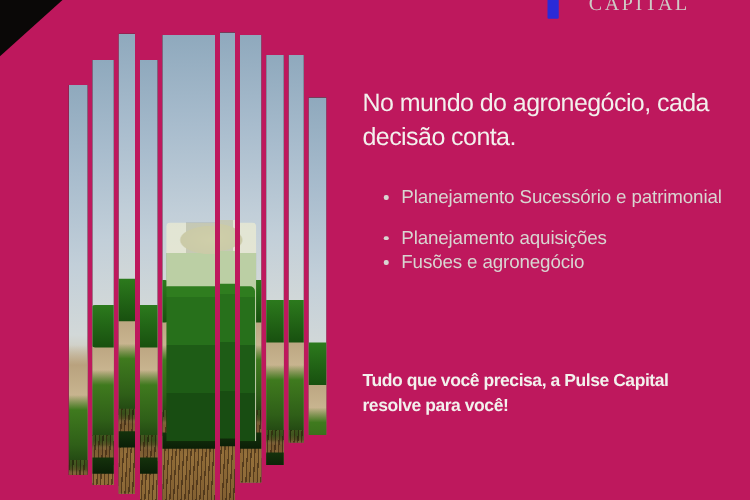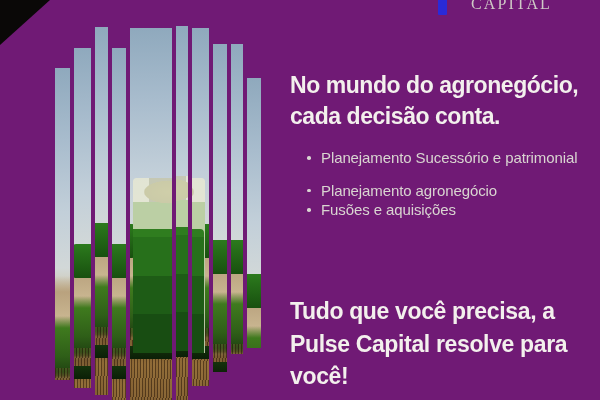--- a/index.html
+++ b/index.html
@@ -7,21 +7,21 @@
   html, body {
     width:600px; height:400px;
     background:#0d0b0a;
     font-family:"Liberation Sans", sans-serif;
     overflow:hidden;
   }
 
   #slide {
     position:relative;
     width:600px; height:400px;
-    background:#701a75;
+    background:#be185d;
     overflow:hidden;
   }
 
   
   .corner-cut {
     position:absolute;
     top:-34px; left:-48px;
     width:110px; height:62px;
     background:#0a0807;
     transform:rotate(-42deg);
@@ -143,22 +143,22 @@
   .content {
     position:absolute;
     left:290px; top:0;
     width:295px; height:400px;
   }
 
   .headline {
     position:absolute;
     top:70px; left:0;
     width:290px;
-    font-size:23px;
-    font-weight:bold;
+    font-size:20px;
+    font-weight:normal;
     line-height:1.33;
     letter-spacing:-0.45px;
     color:#f3f0ed;
   }
 
   .bullets {
     position:absolute;
     top:148px; left:14px;
     width:278px;
     list-style:none;
@@ -178,21 +178,21 @@
     width:3.5px; height:3.5px;
     border-radius:50%;
     background:#d9d5d1;
   }
   .bullets li.gap-top { margin-top:13px; }
 
   .cta {
     position:absolute;
     top:295px; left:0;
     width:292px;
-    font-size:23px;
+    font-size:14px;
     font-weight:bold;
     line-height:1.42;
     letter-spacing:-0.35px;
     color:#f3f0ed;
   }
 </style>
 </head>
 <body>
 
 <div id="slide">
@@ -271,21 +271,21 @@
     </div>
 
   </div>
 
   <div class="content">
 
     <div class="headline">No mundo do agronegócio, cada decisão conta.</div>
 
     <ul class="bullets">
       <li>Planejamento Sucessório e patrimonial</li>
-      <li class="gap-top">Planejamento agronegócio</li>
-      <li>Fusões e aquisições</li>
+      <li class="gap-top">Planejamento aquisições</li>
+      <li>Fusões e agronegócio</li>
     </ul>
 
     <div class="cta">Tudo que você precisa, a Pulse Capital resolve para você!</div>
 
   </div>
 
 </div>
 
 </body></html>

